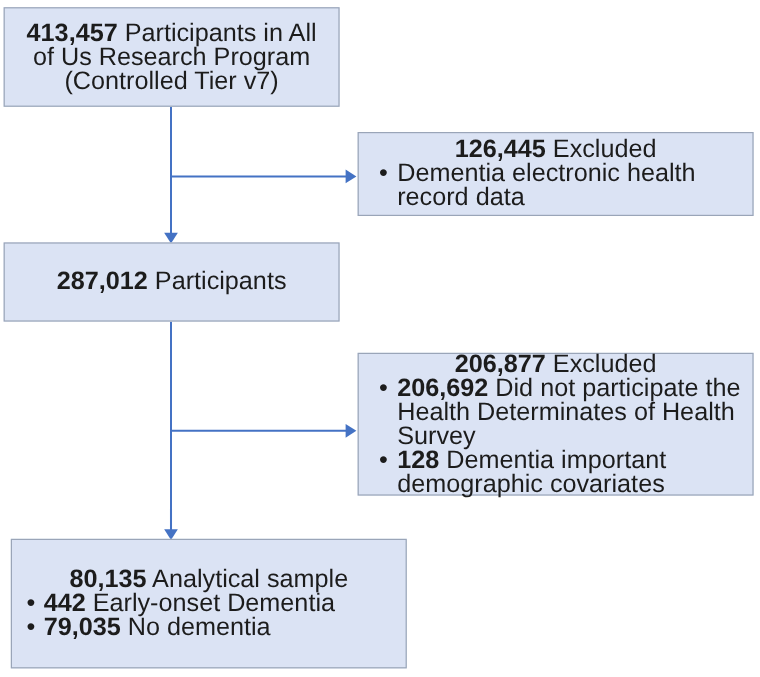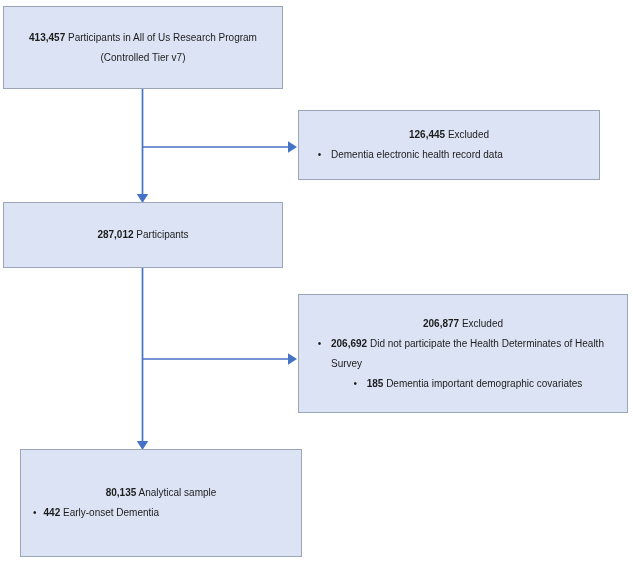--- a/index.html
+++ b/index.html
@@ -6,21 +6,21 @@
     margin: 0;
     padding: 0;
     background: #ffffff;
   }
   .canvas {
     position: relative;
     width: 633px;
     height: 564px;
     background: #ffffff;
     font-family: "Liberation Sans", sans-serif;
-    font-size: 10px;
+    font-size: 21px;
     line-height: 20px;
     color: #1c1c1c;
     overflow: hidden;
   }
   .connectors {
     position: absolute;
     left: 0;
     top: 0;
     width: 633px;
     height: 564px;
@@ -29,24 +29,24 @@
   .box {
     position: absolute;
     box-sizing: border-box;
     background: #dbe3f4;
     border: 1.5px solid #9aa5b8;
     display: flex;
     flex-direction: column;
     justify-content: center;
   }
   .box-top    { left: 3px;   top: 6px;   width: 280px; height: 83px;  padding: 4px 16px; }
-  .box-excl1  { left: 298px; top: 110px; width: 302px; height: 70px;  padding: 4px 9px; }
+  .box-excl1  { left: 298px; top: 110px; width: 330px; height: 70px;  padding: 4px 9px; }
   .box-mid    { left: 3px;   top: 202px; width: 280px; height: 66px;  padding: 4px 14px; }
   .box-excl2  { left: 298px; top: 294px; width: 330px; height: 119px; padding: 4px 9px; align-items: center; }
-  .box-final  { left: 20px;   top: 449px; width: 282px; height: 108px; padding: 4px 12px; }
+  .box-final  { left: 9px;   top: 449px; width: 330px; height: 108px; padding: 4px 12px; }
   .center { text-align: center; }
   .num { font-weight: bold; }
   .bullet-row { display: flex; text-align: left; }
   .bullet-row .bullet { flex: 0 0 23px; text-align: center; }
   .bullet-row .btext { flex: 1; }
   .center-row { }
   .center-row .bullet { margin-right: 7px; }
 </style>
 </head>
 <body>
@@ -85,22 +85,23 @@
   </div>
 
   <div class="box box-excl2">
     <div class="center"><span class="num">206,877</span> <span>Excluded</span></div>
     <div class="bullet-row">
       <span class="bullet">•</span>
       <span class="btext"><span class="num">206,692</span> <span>Did not participate the Health Determinates of Health Survey</span></span>
     </div>
     <div class="bullet-row">
       <span class="bullet">•</span>
-      <span class="btext"><span class="num">185</span> <span>Dementia important demographic covariates</span></span>
+      <span class="btext"><span class="num">128</span> <span>Dementia important demographic covariates</span></span>
     </div>
   </div>
 
   <div class="box box-final">
     <div class="center"><span class="num">80,135</span> <span>Analytical sample</span></div>
     <div class="center-row"><span class="bullet">•</span><span class="num">442</span> <span>Early-onset Dementia</span></div>
+    <div class="center-row"><span class="bullet">•</span><span class="num">79,035</span> <span>No dementia</span></div>
   </div>
 
 </div>
 
 </body></html>

